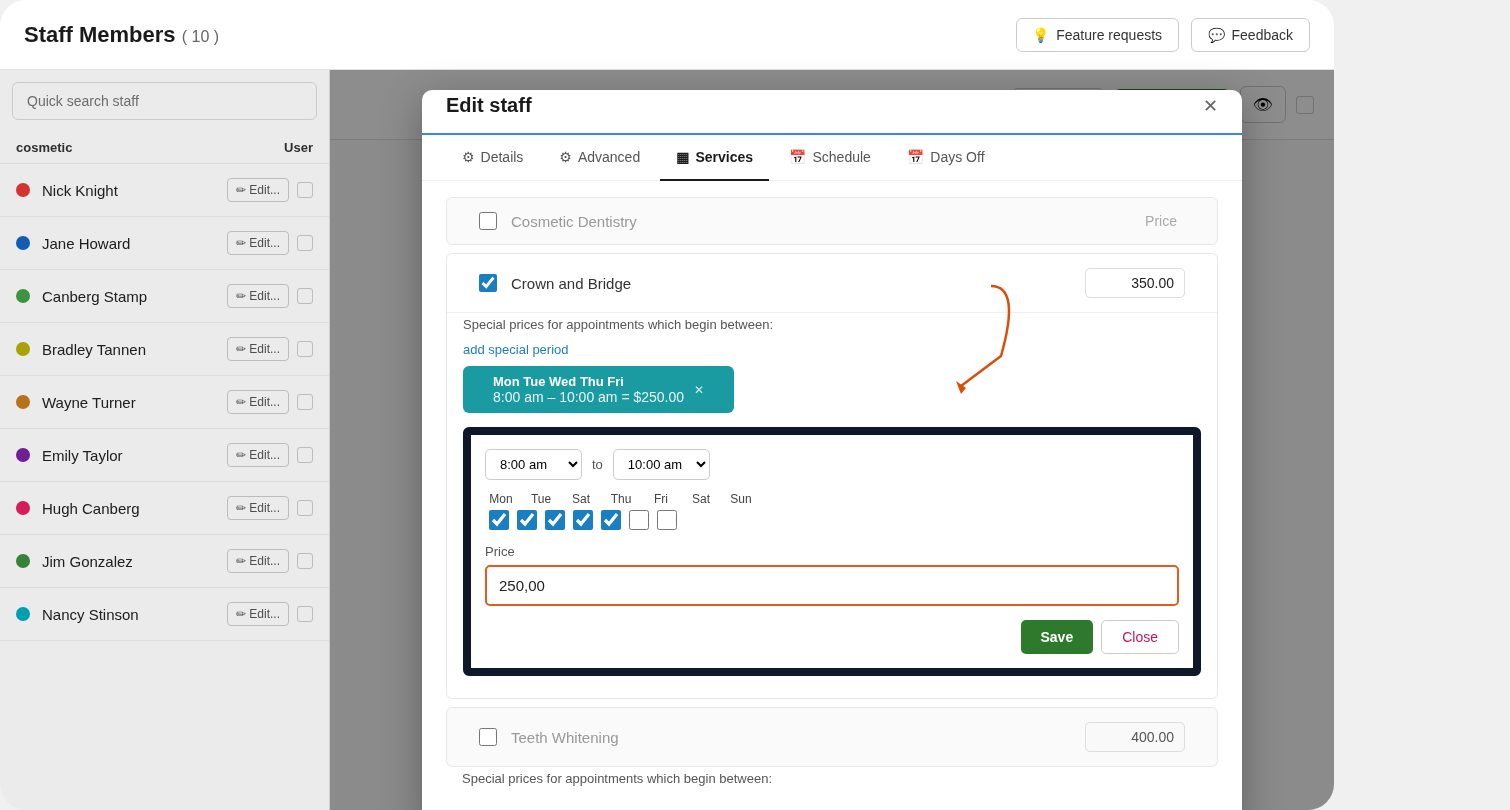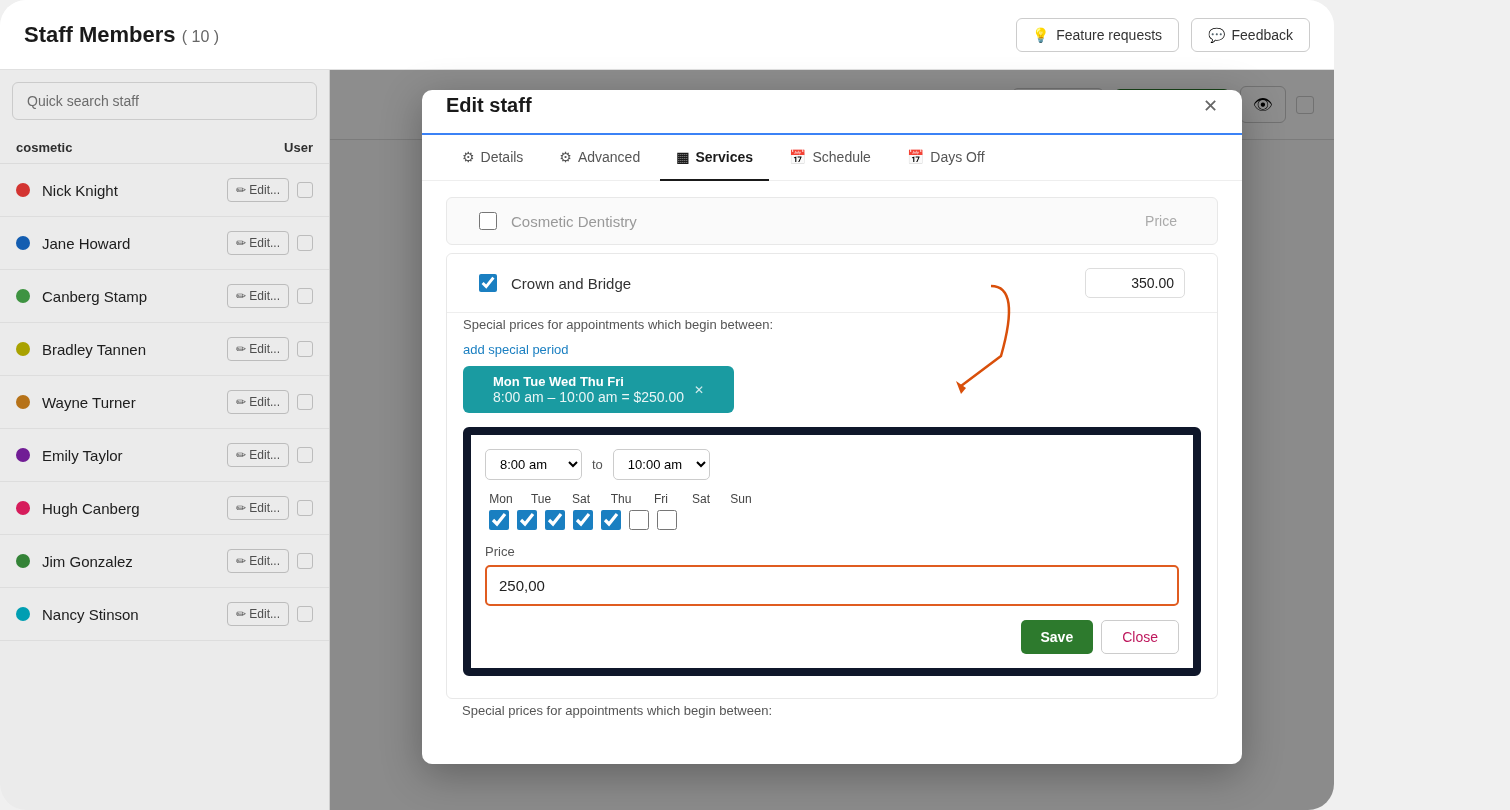--- a/index.html
+++ b/index.html
@@ -619,20 +619,25 @@
                   <div class="editor-buttons">
                     <button class="btn-save">Save</button>
                     <button class="btn-close">Close</button>
                   </div>
                 </div>
               </div>
             </div>
           </div>
 
           <div>
+            <div class="service-row disabled">
+              <input type="checkbox" class="svc-checkbox" style="">
+              <span class="svc-name muted">Teeth Whitening</span>
+              <input type="text" class="svc-price-input" value="400.00" style="">
+            </div>
             <div class="special-price-section">
               <p class="special-price-text">Special prices for appointments which begin between:</p>
             </div>
           </div>
 
         </div>
       </div>
     </div>
   </div>
 </div>

